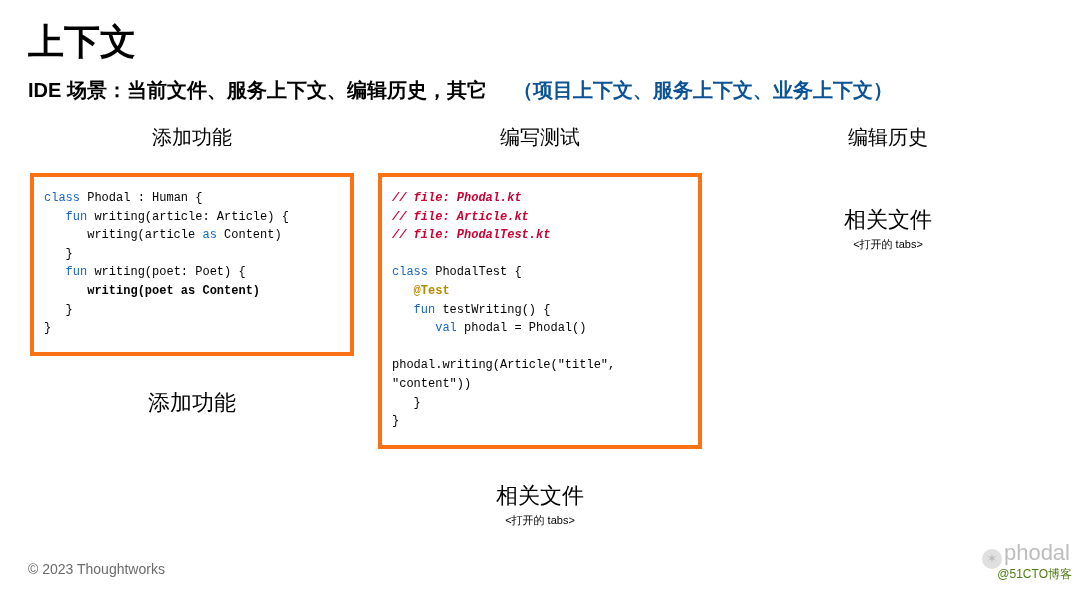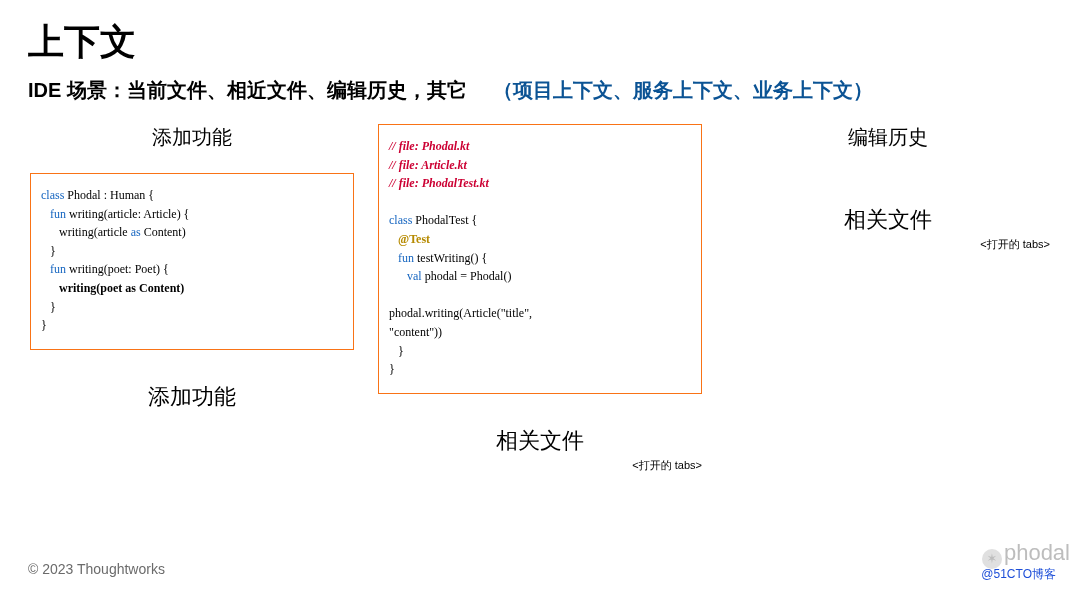--- a/index.html
+++ b/index.html
@@ -29,40 +29,40 @@
       padding: 0 2px;
     }
     .col { flex: 1 1 0; display: flex; flex-direction: column; align-items: stretch; }
     .col-heading {
       text-align: center;
       font-size: 20px;
       font-weight: 500;
       margin-bottom: 22px;
     }
     .code-box {
-      border: 1px solid #f97316;
+      border: 4px solid #f97316;
       padding: 12px 10px 14px 10px;
-      font-family: Liberation Serif, serif;
+      font-family: Liberation Mono, monospace;
       font-size: 12px;
       line-height: 1.55;
       white-space: pre;
       overflow: hidden;
     }
     .code-box .kw { color: #1565c0; }
     .code-box .cm { color: #cc0033; font-style: italic; font-weight: 600; }
     .code-box .an { color: #b68a00; font-weight: 600; }
     .code-box .bold { font-weight: 700; }
     .bottom-label {
       text-align: center;
       margin-top: 32px;
       font-size: 22px;
       font-weight: 500;
     }
     .bottom-sub {
-      text-align: right;
+      text-align: center;
       font-size: 11px;
       color: #000;
       margin-top: 2px;
     }
     .footer-left {
       position: absolute;
       left: 28px;
       bottom: 12px;
       font-size: 14px;
       color: #6b6b6b;
@@ -71,61 +71,62 @@
       position: absolute;
       right: 10px;
       bottom: 20px;
       font-size: 22px;
       color: #bdbdbd;
       font-family: Arial, sans-serif;
       letter-spacing: 0px;
     }
     .watermark-sub {
       position: absolute;
-      right: 24px;
+      right: 8px;
       bottom: 6px;
       font-size: 12px;
-      color: #1d4ed8;
+      color: #4d7c0f;
     }
     .wm-icon {
       display: inline-block;
       width: 20px; height: 20px;
       border-radius: 50%;
       background: #e0e0e0;
       color: #bdbdbd;
       font-size: 13px;
       line-height: 19px;
       text-align: center;
       vertical-align: -3px;
       margin-right: 2px;
     }
   </style>
 </head>
 <body>
 
 <div class="title">上下文</div>
 <div class="subtitle">
-  <span>IDE 场景：当前文件、相近文件、编辑历史，其它</span><span class="paren">（项目上下文、服务上下文、业务上下文）</span>
+  <span>IDE 场景：当前文件、服务上下文、编辑历史，其它</span><span class="paren">（项目上下文、服务上下文、业务上下文）</span>
 </div>
 
 <div class="columns">
   <div class="col">
     <div class="col-heading">添加功能</div>
     <div class="code-box"><span class="kw">class</span> Phodal : Human {
    <span class="kw">fun</span> writing(article: Article) {
       writing(article <span class="kw">as</span> Content)
    }
    <span class="kw">fun</span> writing(poet: Poet) {
       <span class="bold">writing(poet as Content)</span>
    }
 }</div>
     <div class="bottom-label">添加功能</div>
   </div>
 
   <div class="col">
+    <div class="col-heading">编写测试</div>
     <div class="code-box"><span class="cm">// file: Phodal.kt</span>
 <span class="cm">// file: Article.kt</span>
 <span class="cm">// file: PhodalTest.kt</span>
 
 <span class="kw">class</span> PhodalTest {
    <span class="an">@Test</span>
    <span class="kw">fun</span> testWriting() {
       <span class="kw">val</span> phodal = Phodal()
 
 phodal.writing(Article("title",

